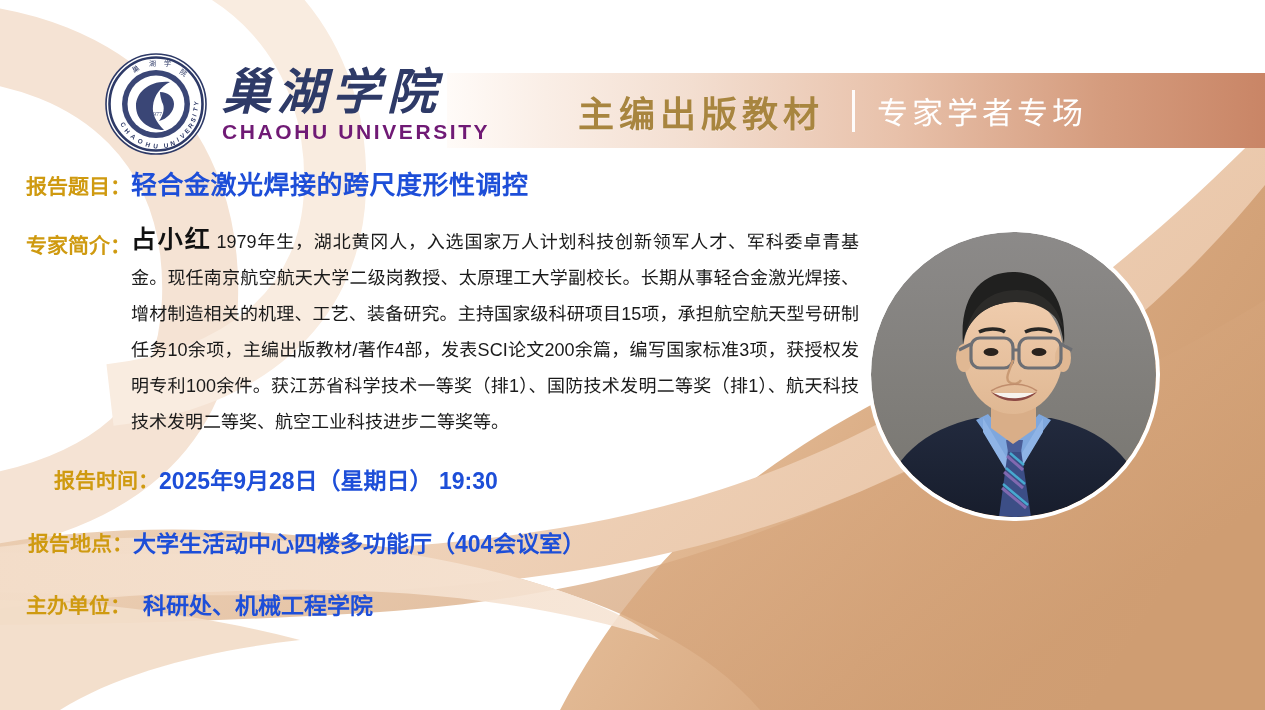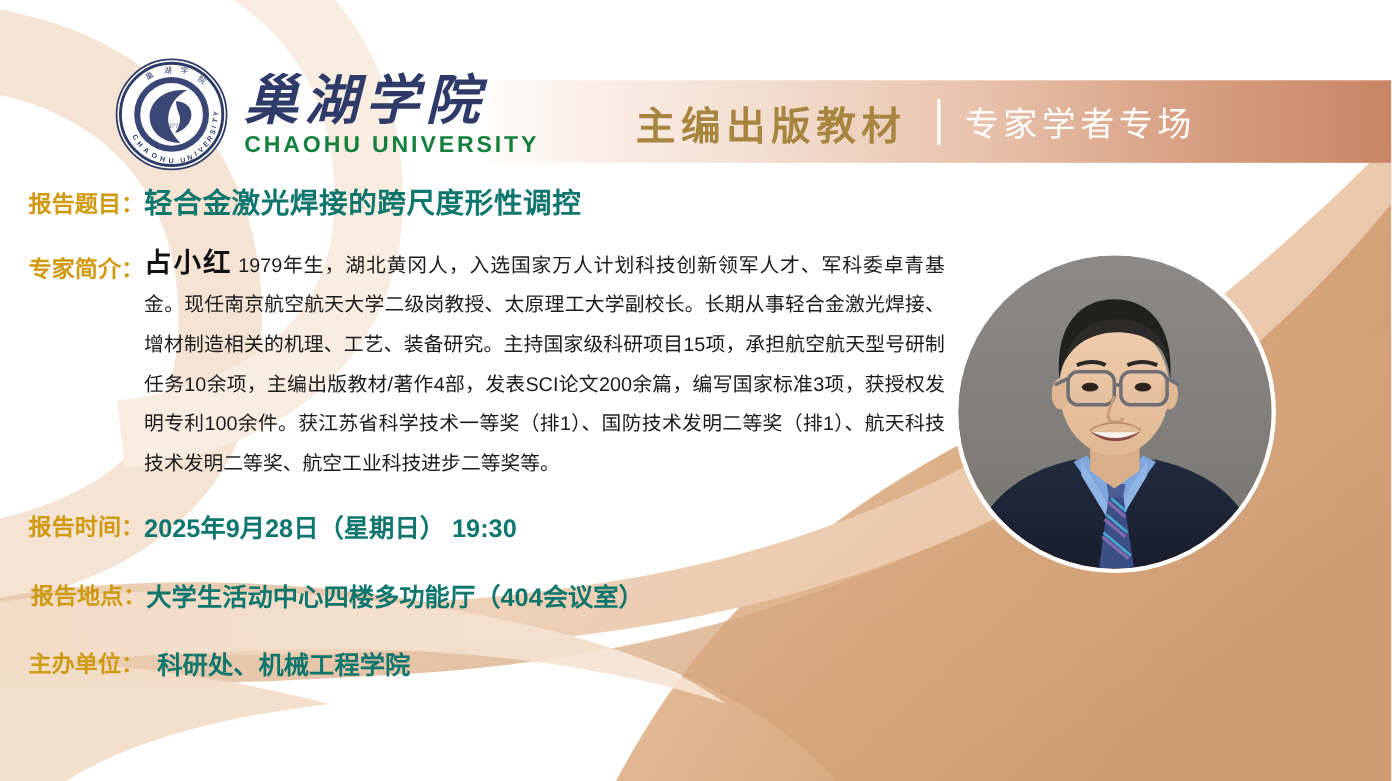--- a/index.html
+++ b/index.html
@@ -98,21 +98,21 @@
     line-height: 1.02;
     font-family: Liberation Sans, sans-serif;
     font-style: italic;
     white-space: nowrap;
   }
   .logo-en {
     margin-top: 2px;
     font-size: 21px;
     font-weight: bold;
     letter-spacing: 2.6px;
-    color: #15803d;
+    color: #701a75;
     white-space: nowrap;
     font-family: "Liberation Sans", "DejaVu Sans", sans-serif;
   }
 
   
   .content {
     position: absolute;
     left: 0;
     top: 166px;
     width: 1041px;
@@ -124,21 +124,21 @@
   }
   .row-label {
     color: #cf9a10;
     font-size: 21px;
     font-weight: bold;
     white-space: nowrap;
     flex: 0 0 auto;
     line-height: 1.5;
   }
   .row-value {
-    color: #0f766e;
+    color: #1d4ed8;
     font-size: 22px;
     font-weight: bold;
     line-height: 1.5;
   }
 
   .row-title { margin-bottom: 16px; }
   .row-title .row-value {
     font-size: 26px;
     letter-spacing: 0.5px;
   }
@@ -159,21 +159,21 @@
     font-size: 25px;
     font-weight: bold;
     color: #111111;
     letter-spacing: 1px;
     margin-right: 5px;
   }
 
   .row-meta { margin-bottom: 4px; }
   .row-meta .row-label { padding-top: 1px; }
   .row-meta .row-value { font-size: 23px; }
-  .row-time { margin-top: 24px; }
+  .row-time { margin-top: 24px; margin-left: 28px; }
   .row-place { margin-top: 28px; padding-left: 28px; }
   .row-host  { margin-top: 28px; gap: 12px; }
 
   
   .portrait {
     position: absolute;
     left: 871px;
     top: 232px;
     width: 285px;
     height: 285px;

